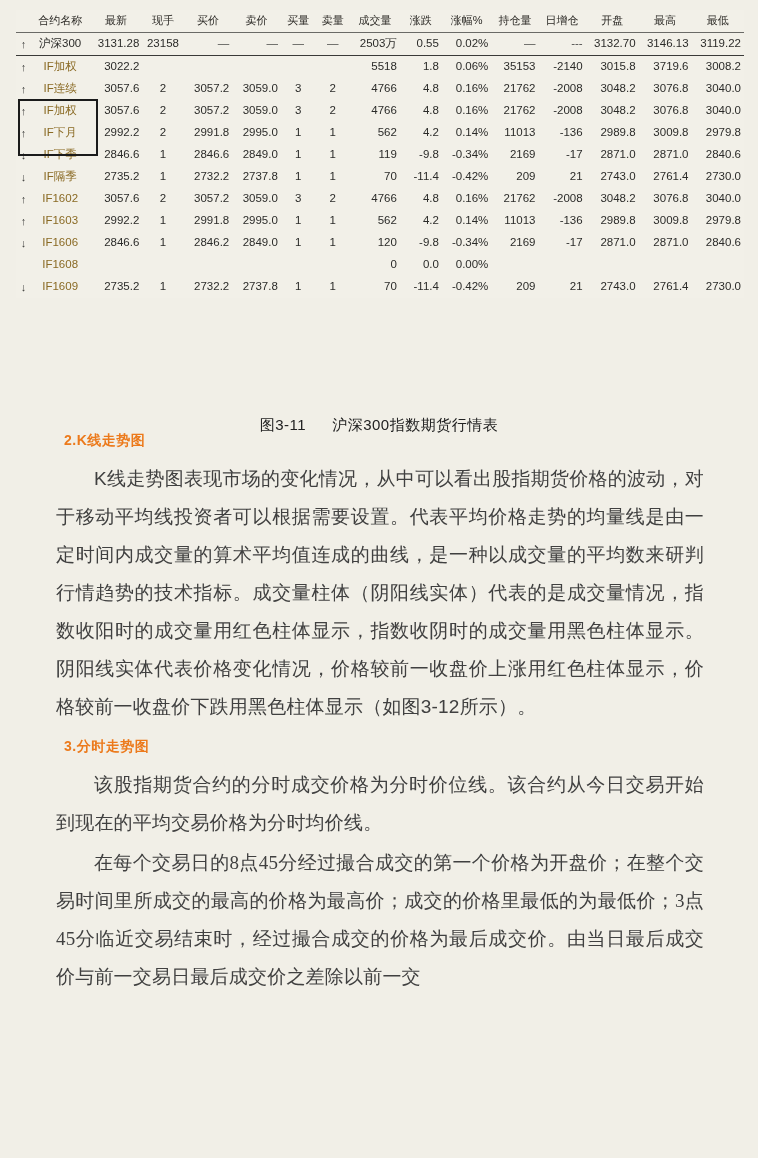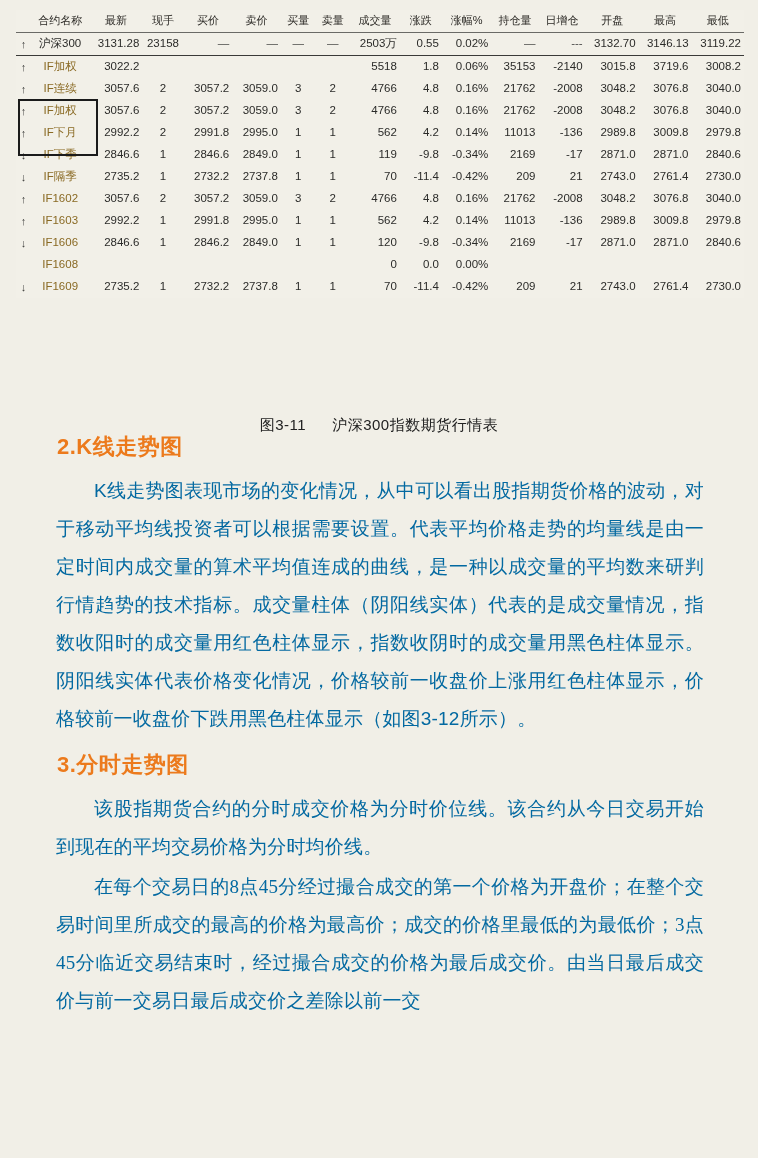--- a/index.html
+++ b/index.html
@@ -94,34 +94,34 @@
   .fig-caption .gap { display: inline-block; width: 26px; }
 
   
   .content {
     position: absolute;
     left: 56px;
     top: 420px;
     width: 648px;
   }
   h3.sub {
-    font-size: 22px;
+    font-size: 14px;
     color: #ec7a1c;
-    margin: 12px 0 10px 1px;
+    margin: 12px 0 10px 8px;
     font-weight: bold;
     letter-spacing: 0.5px;
   }
   p.body {
     font-size: 19px;
     line-height: 38px;
     margin: 0 0 2px 0;
     text-align: justify;
     text-justify: inter-ideograph;
     text-indent: 38px;
-    color: #0369a1;
+    color: #404040;
     letter-spacing: 0.2px;
   }
   .sec2-title { margin-top: 0; }
   .sec3-title { margin-top: 26px; }
   .p-gap { margin-top: 16px; font-family: Liberation Serif, serif; }
 </style>
 </head>
 <body>
 
 <div class="page">

